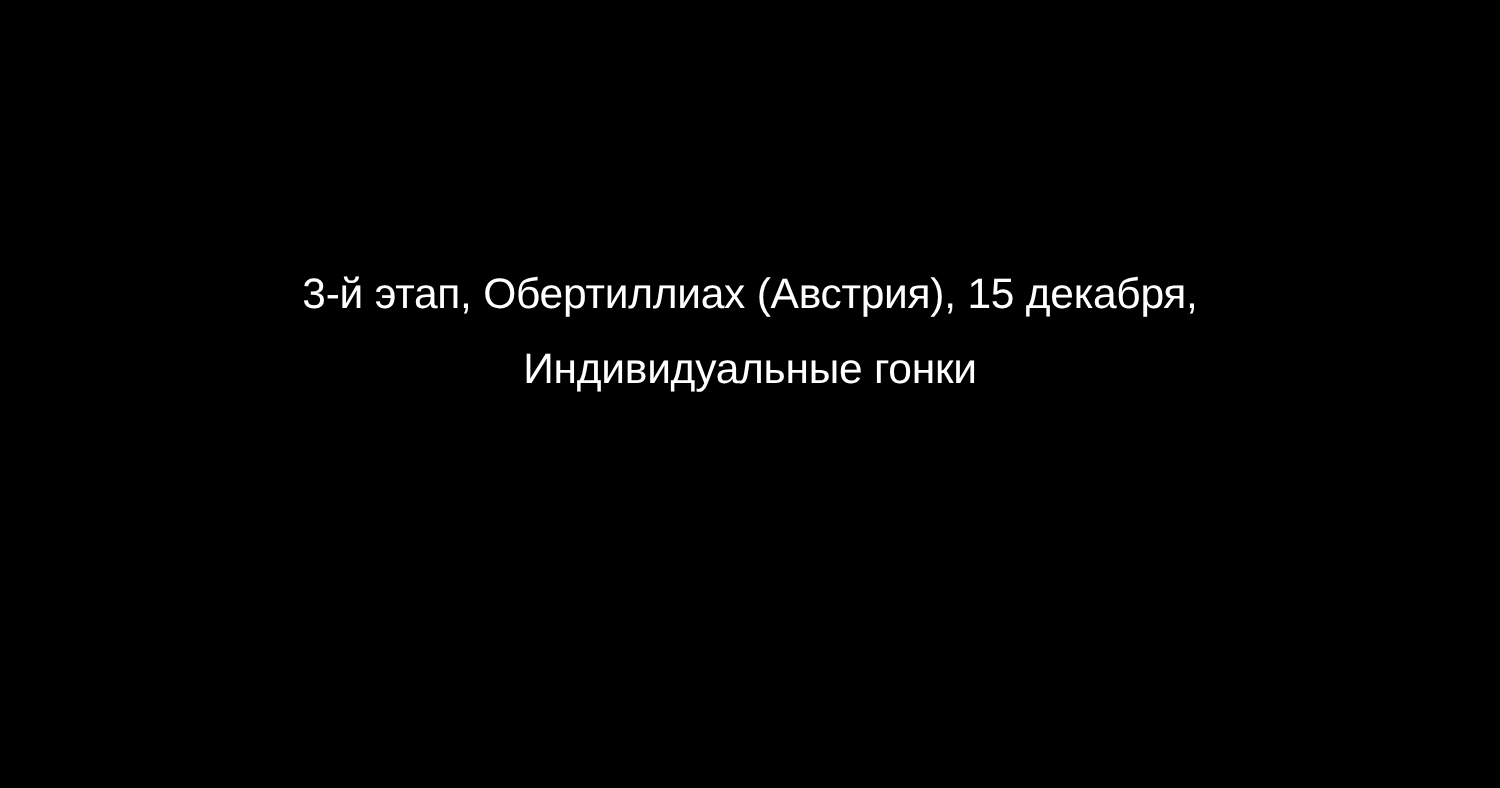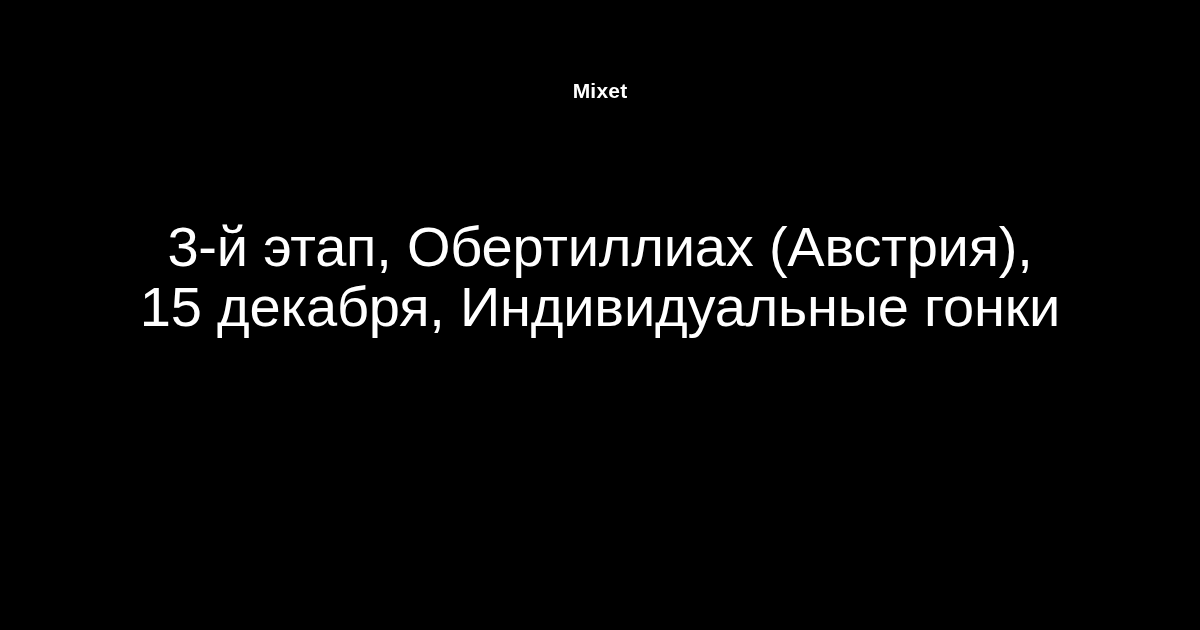--- a/index.html
+++ b/index.html
@@ -57,37 +57,34 @@
     position: absolute;
     top: 205px;
     left: 120px;
     width: 960px;
     display: flex;
     align-items: flex-start;
     justify-content: center;
   }
 
   .page-title {
-    margin: 12px;
+    margin: 0;
     width: 960px;
     text-align: center;
     color: #ffffff;
-    font-size: 56px;
+    font-size: 34px;
     font-weight: 400;
     line-height: 60px;
     letter-spacing: -0.2px;
     word-wrap: break-word;
   }
 </style>
 </head>
 <body>
 
 <div class="og-card">
 
-  <div class="brand-bar">
-    <span class="brand-name">Mixet</span>
-  </div>
 
   <div class="title-wrap">
     <h1 class="page-title">3-й этап, Обертиллиах (Австрия), 15 декабря, Индивидуальные гонки</h1>
   </div>
 
 </div>
 
 </body></html>

